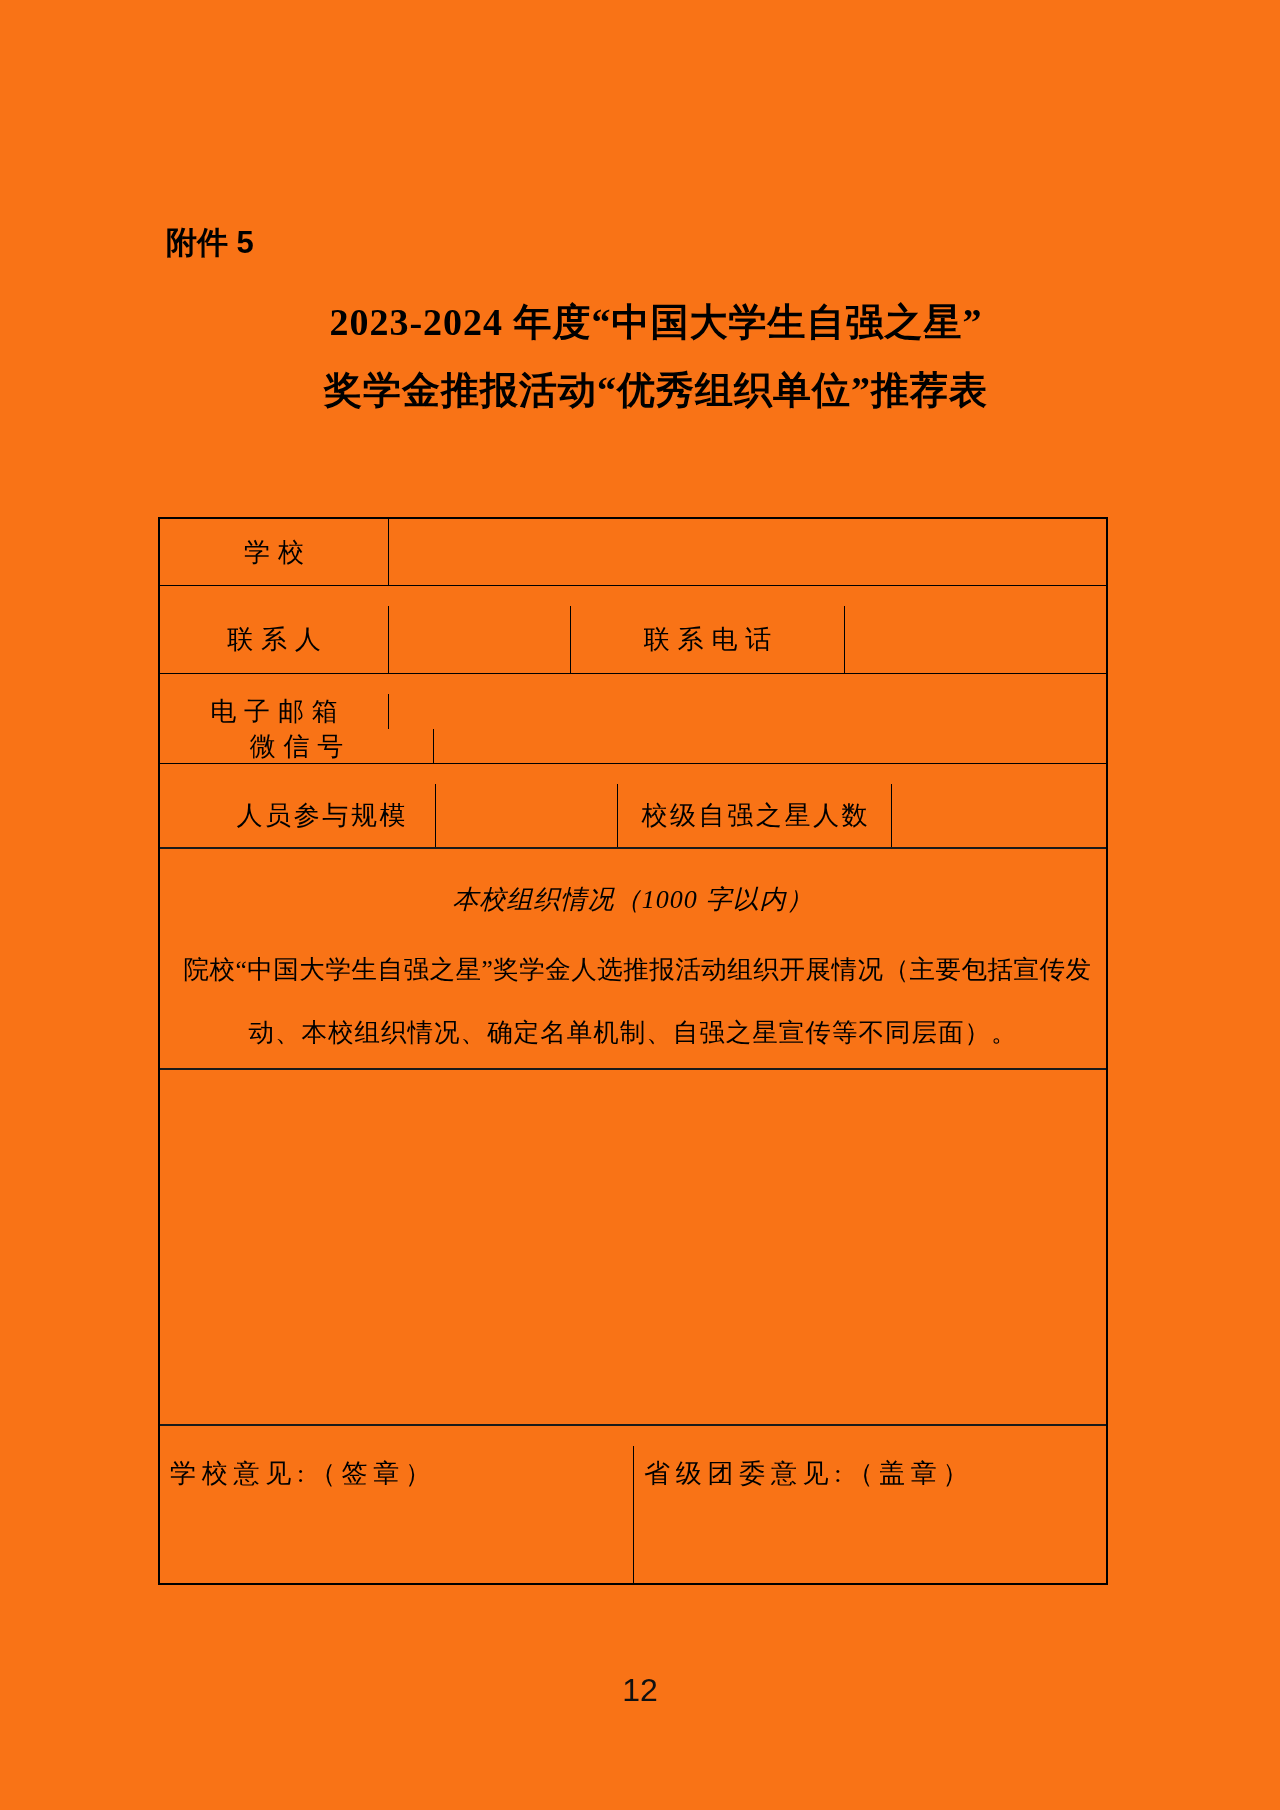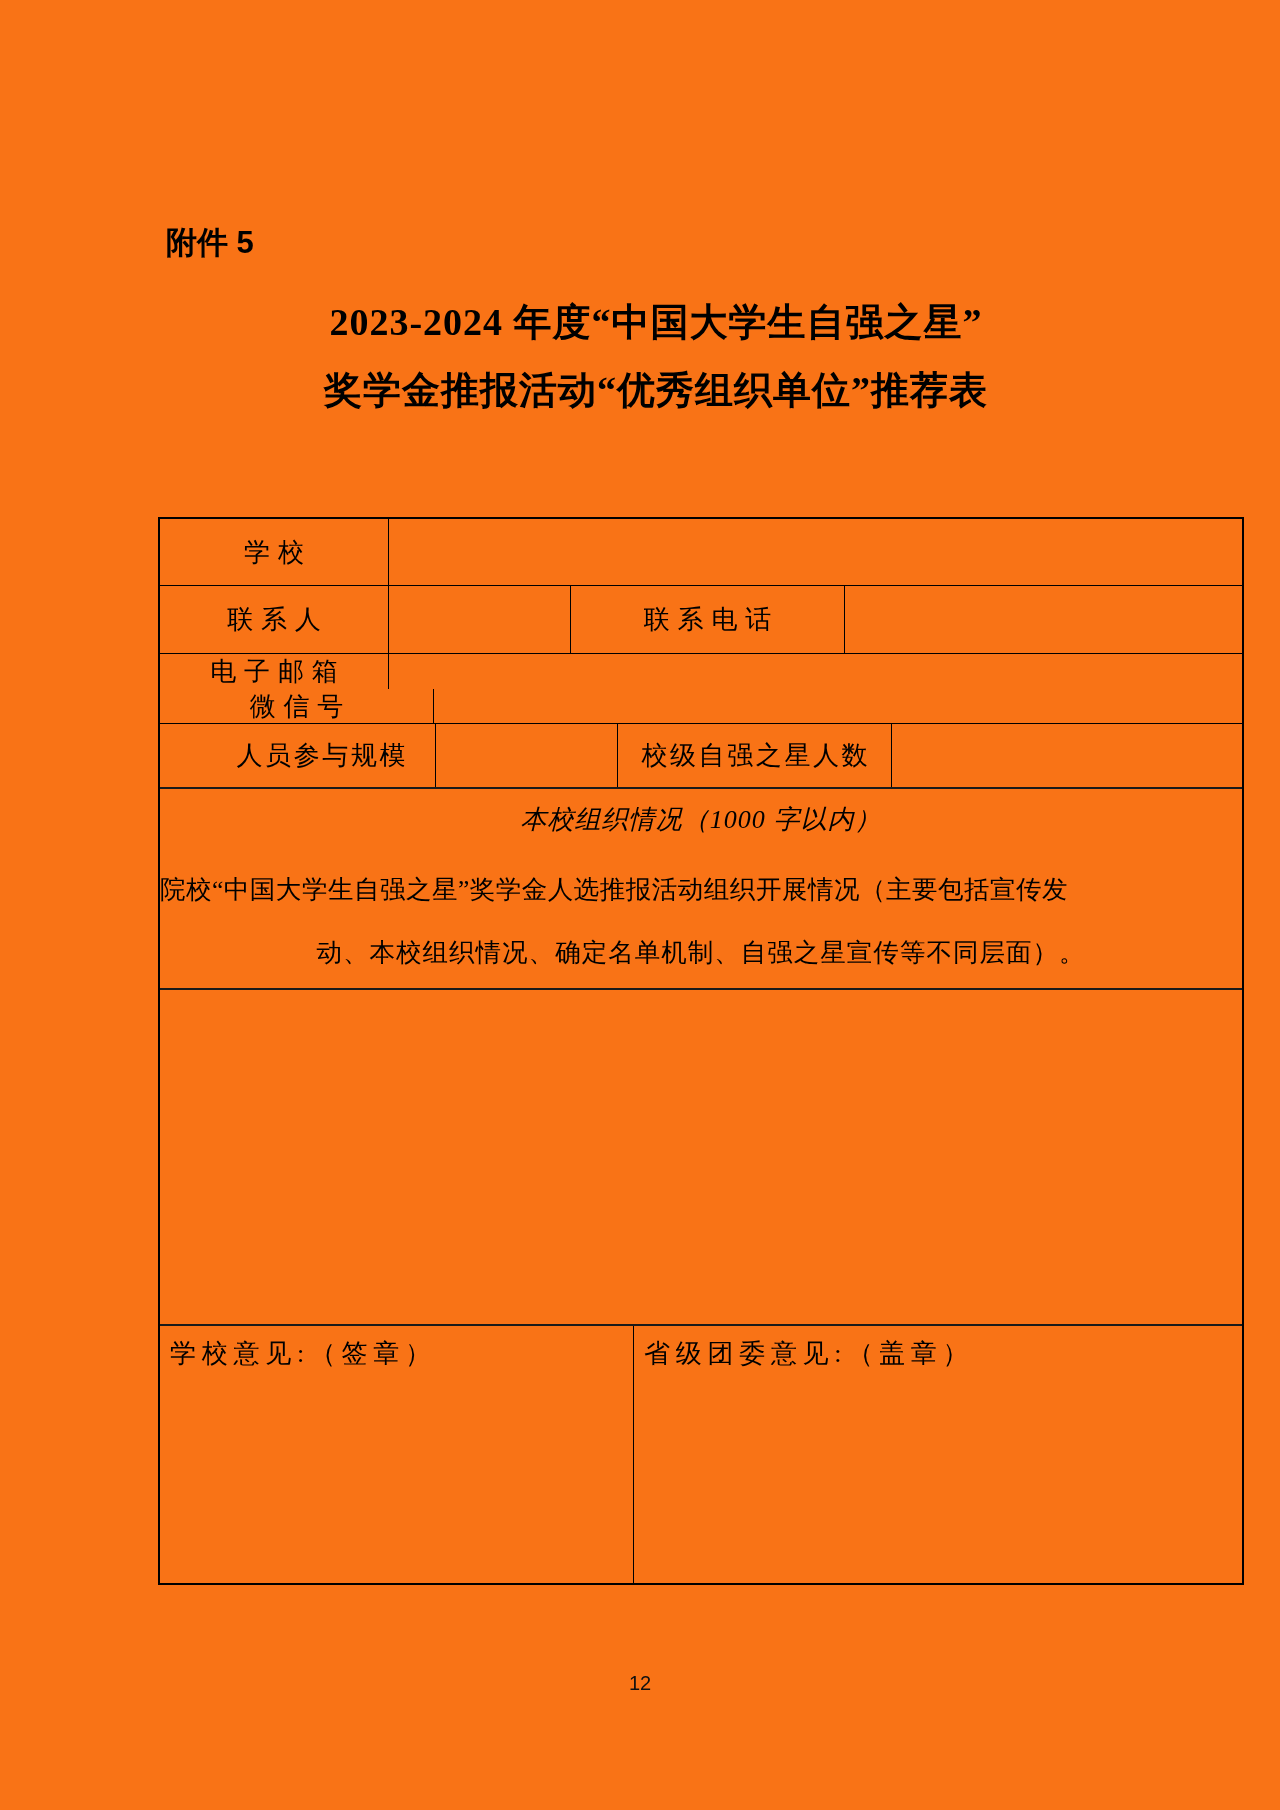--- a/index.html
+++ b/index.html
@@ -13,53 +13,54 @@
     position:absolute; left:166px; top:224px;
     font-family:"Liberation Sans", sans-serif;
     font-weight:700; font-size:31px; line-height:38px;
   }
   .title-block {
     position:absolute; left:16px; top:288px; width:100%;
     text-align:center; font-weight:700; font-size:38px; line-height:68px;
     letter-spacing:1px;
   }
   .form-table {
-    position:absolute; left:158px; top:517px; width:1086px; height:1068px;
+    position:absolute; left:158px; top:517px; width:950px; height:1068px;
     border:2px solid #000; box-sizing:border-box;
     display:flex; flex-direction:column;
     font-size:26px;
+    gap:20px;
   }
   .frow { display:flex; box-sizing:border-box; border-bottom:1px solid #000; }
   .frow.thickb { border-bottom:2px solid #1a1a1a; }
   .frow.last { border-bottom:none; flex:1; }
   .h1 { height:67px; } .h2 { height:68px; } .h3 { height:70px;flex-direction:column; } .h4 { height:65px;padding-left:47px; }
   .h5 { height:201px; } .h6 { height:336px; }
   .cell {
     box-sizing:border-box; border-right:1px solid #000;
     display:flex; align-items:center; justify-content:center;
   }
   .cell.end { border-right:none; }
   .c1 { width:229px; } .c2 { width:182px; } .c3 { width:274px; } .c4 { flex:1; }
   .half { width:474px; }
   .cell.fill { flex:1; }
   .ls  { letter-spacing:0.30em; text-indent:0.30em; }
   .lsm { letter-spacing:0.10em; text-indent:0.10em; }
   .org-block { display:block; width:100%; box-sizing:border-box; }
   .org-line { line-height:30px; }
   .org-head { text-align:center; margin-top:16px; letter-spacing:0.04em;font-style:italic; }
-  .org-l1 { text-align:left; margin-top:40px; padding-left:0; font-size:25.5px; letter-spacing:0.02em; white-space:nowrap; }
+  .org-l1 { text-align:center; margin-top:40px; padding-left:9px; font-size:25.5px; letter-spacing:0.02em; white-space:nowrap; }
   .org-l2 { text-align:center; margin-top:33px; font-size:25.5px; letter-spacing:0.04em; }
   .opinion {
     align-items:flex-start; justify-content:flex-start;
     padding:11px 8px 0 10px; letter-spacing:0.22em; font-size:26px; line-height:34px;
   }
   .empty-area { display:block; }
   .pagenum {
     position:absolute; left:0; top:1672px; width:100%; text-align:center;
-    font-family:"Liberation Sans", sans-serif; font-size:20px; color:#111;
+    font-family:"Liberation Sans", sans-serif; font-size:32px; color:#111;
   }
 </style>
 </head>
 <body>
 
 <div class="page">
 
   <div class="attachment">附件 5</div>
 
   <div class="title-block">

